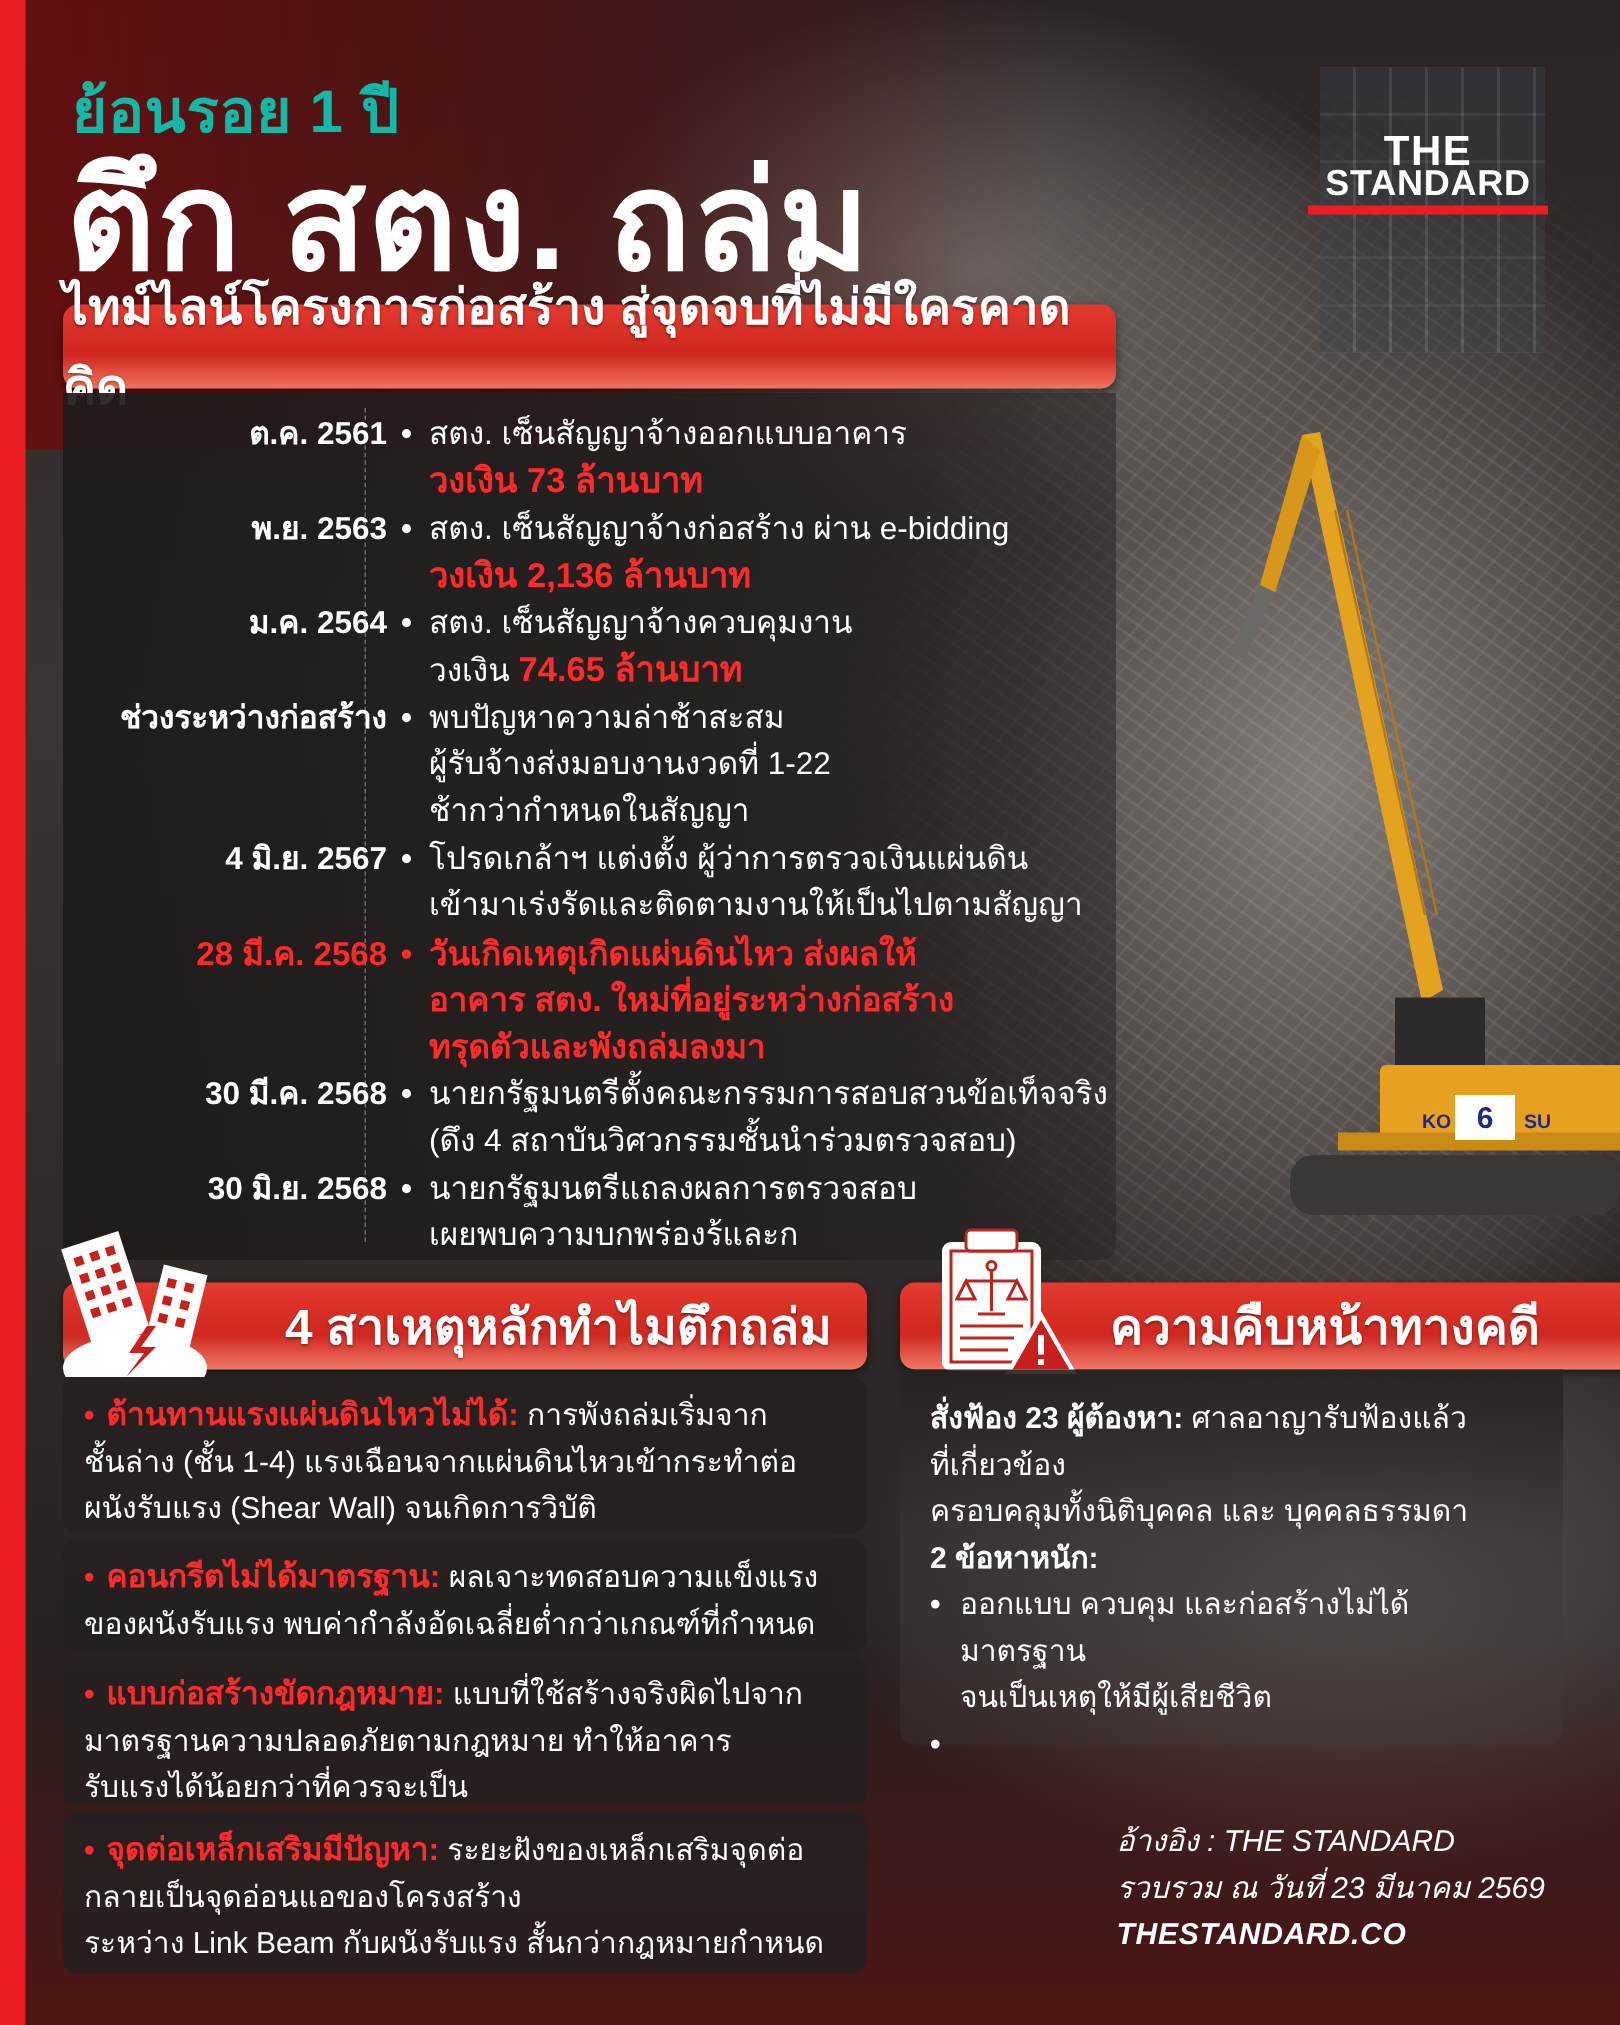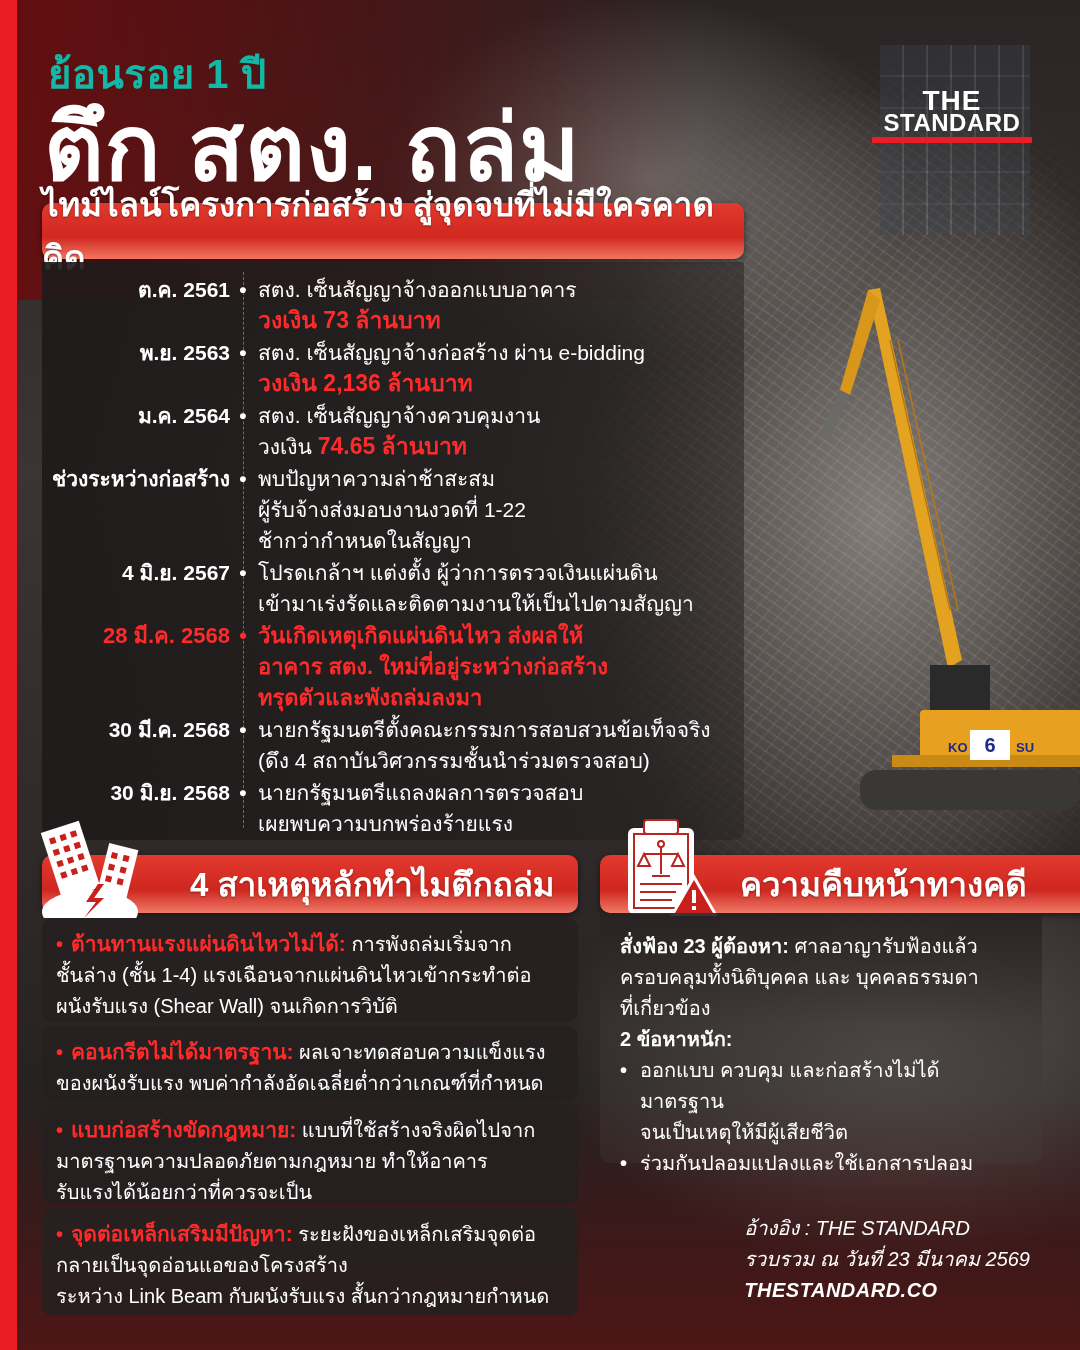--- a/index.html
+++ b/index.html
@@ -47,21 +47,21 @@
   .subtitle-pill { position: absolute; left: 42px; top: 203px; width: 702px; height: 56px; border-radius: 10px;
     background: linear-gradient(180deg, #e23a2e 0%, #d0271f 60%, #f07560 100%);
     box-shadow: 0 2px 6px rgba(0,0,0,0.5);
     display: flex; align-items: center; justify-content: center; font-size: 33px; font-weight: bold; color: #fff;
     text-shadow: 0 1px 2px rgba(0,0,0,0.4); }
 
   
   .timeline-box { position: absolute; left: 42px; top: 262px; width: 702px; height: 578px; border-radius: 0 0 10px 10px;
     background: linear-gradient(90deg, rgba(30,26,26,0.92) 0%, rgba(34,30,30,0.85) 60%, rgba(40,36,36,0.55) 100%); }
   .tl-divider { position: absolute; left: 243px; top: 272px; height: 556px; border-left: 1px dashed rgba(255,255,255,0.35); }
-  .tl-row { position: absolute; left: 42px; width: 700px; display: flex; font-size: 21px; line-height: 31px; }
+  .tl-row { position: absolute; left: 42px; width: 700px; display: flex; font-size: 21px; line-height: 31px; padding-left: 28px; }
   .tl-date { width: 188px; text-align: right; font-weight: bold; padding-right: 0; }
   .tl-bullet { width: 26px; text-align: center; font-weight: bold; }
   .tl-text { flex: 1; padding-left: 2px; }
   .tl-text .line { display: block; }
   .red { color: #ff2a2a; }
   .bold { font-weight: bold; }
   .big-red { color: #ff2a2a; font-weight: bold; font-size: 23px; }
 
   
   .section-pill { position: absolute; height: 58px; border-radius: 10px;
@@ -198,21 +198,21 @@
     <span class="line">นายกรัฐมนตรีตั้งคณะกรรมการสอบสวนข้อเท็จจริง</span>
     <span class="line">(ดึง 4 สถาบันวิศวกรรมชั้นนำร่วมตรวจสอบ)</span>
   </div>
 </div>
 
 <div class="tl-row" style="top:777px">
   <div class="tl-date">30 มิ.ย. 2568</div>
   <div class="tl-bullet">•</div>
   <div class="tl-text">
     <span class="line">นายกรัฐมนตรีแถลงผลการตรวจสอบ</span>
-    <span class="line">เผยพบความบกพร่องร้ายแรง</span>
+    <span class="line">เผยพบความบกพร่องร้และก</span>
   </div>
 </div>
 
 <div class="section-pill causes-pill">4 สาเหตุหลักทำไมตึกถล่ม</div>
 <svg class="icon-buildings" viewBox="0 0 100 104">
   <ellipse cx="50" cy="98" rx="48" ry="22" fill="#fff"></ellipse>
   <g transform="rotate(-18 35 50)">
     <rect x="12" y="10" width="40" height="70" fill="#fff"></rect>
     <g fill="#c8201c">
       <rect x="18" y="18" width="6" height="6"></rect>
@@ -284,34 +284,33 @@
   </g>
   <path d="M72 56 L96 98 L48 98 Z" fill="#fff"></path>
   <path d="M72 62 L91 95 L53 95 Z" fill="#c8201c"></path>
   <rect x="70" y="72" width="4" height="13" fill="#fff"></rect>
     <rect x="70" y="88" width="4" height="4" fill="#fff"></rect>
 </svg>
 
 <div class="legal-card">
   <div class="para">
     <div><span class="bold">สั่งฟ้อง 23 ผู้ต้องหา:</span><span> ศาลอาญารับฟ้องแล้ว</span></div>
+    <div>ที่เกี่ยวข้อง</div>
     <div>ครอบคลุมทั้งนิติบุคคล และ บุคคลธรรมดา</div>
-    <div>ที่เกี่ยวข้อง</div>
   </div>
   <div class="bold">2 ข้อหาหนัก:</div>
   <div class="li">
     <span class="b">•</span>
     <div>
       <div>ออกแบบ ควบคุม และก่อสร้างไม่ได้มาตรฐาน</div>
       <div>จนเป็นเหตุให้มีผู้เสียชีวิต</div>
     </div>
   </div>
   <div class="li">
     <span class="b">•</span>
-    <div>ร่วมกันปลอมแปลงและใช้เอกสารปลอม</div>
   </div>
 </div>
 
 <div class="footer">
   <div>อ้างอิง : THE STANDARD</div>
   <div>รวบรวม ณ วันที่ 23 มีนาคม 2569</div>
   <div class="site">THESTANDARD.CO</div>
 </div>
 
 </body></html>

